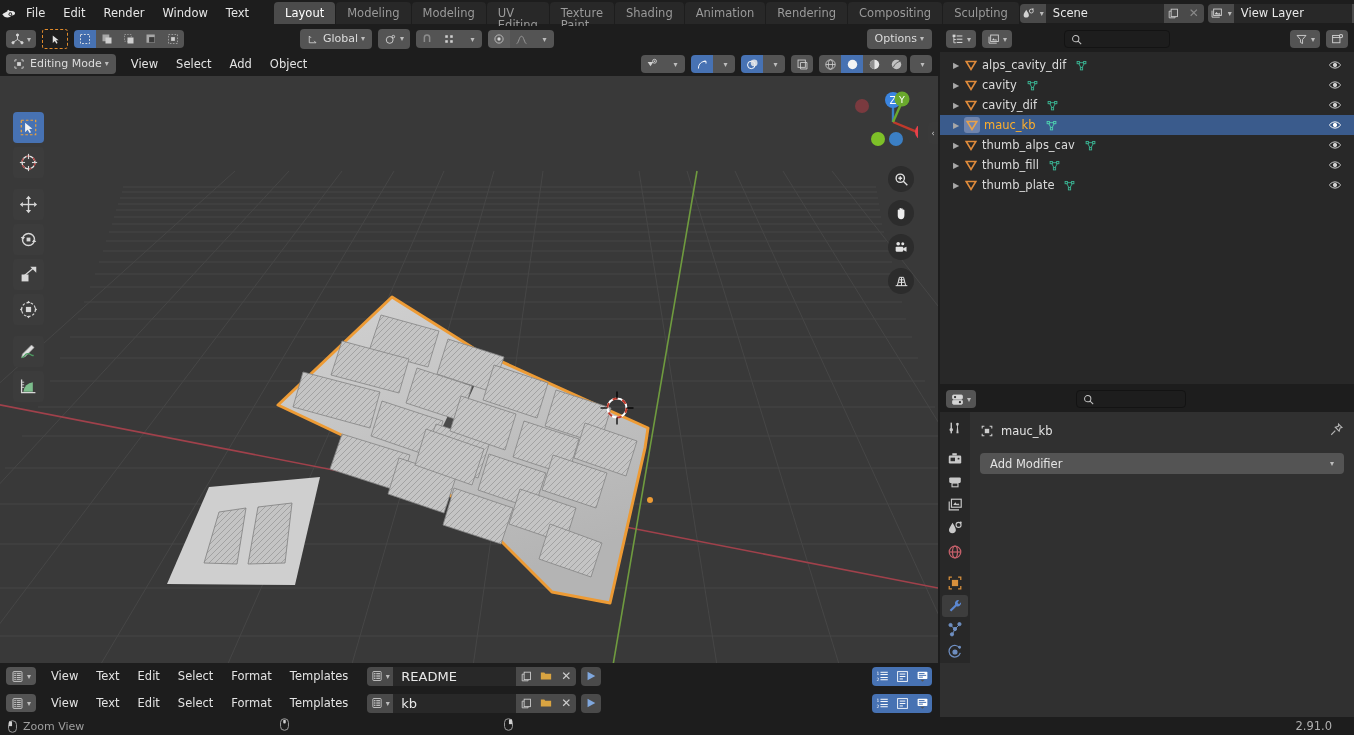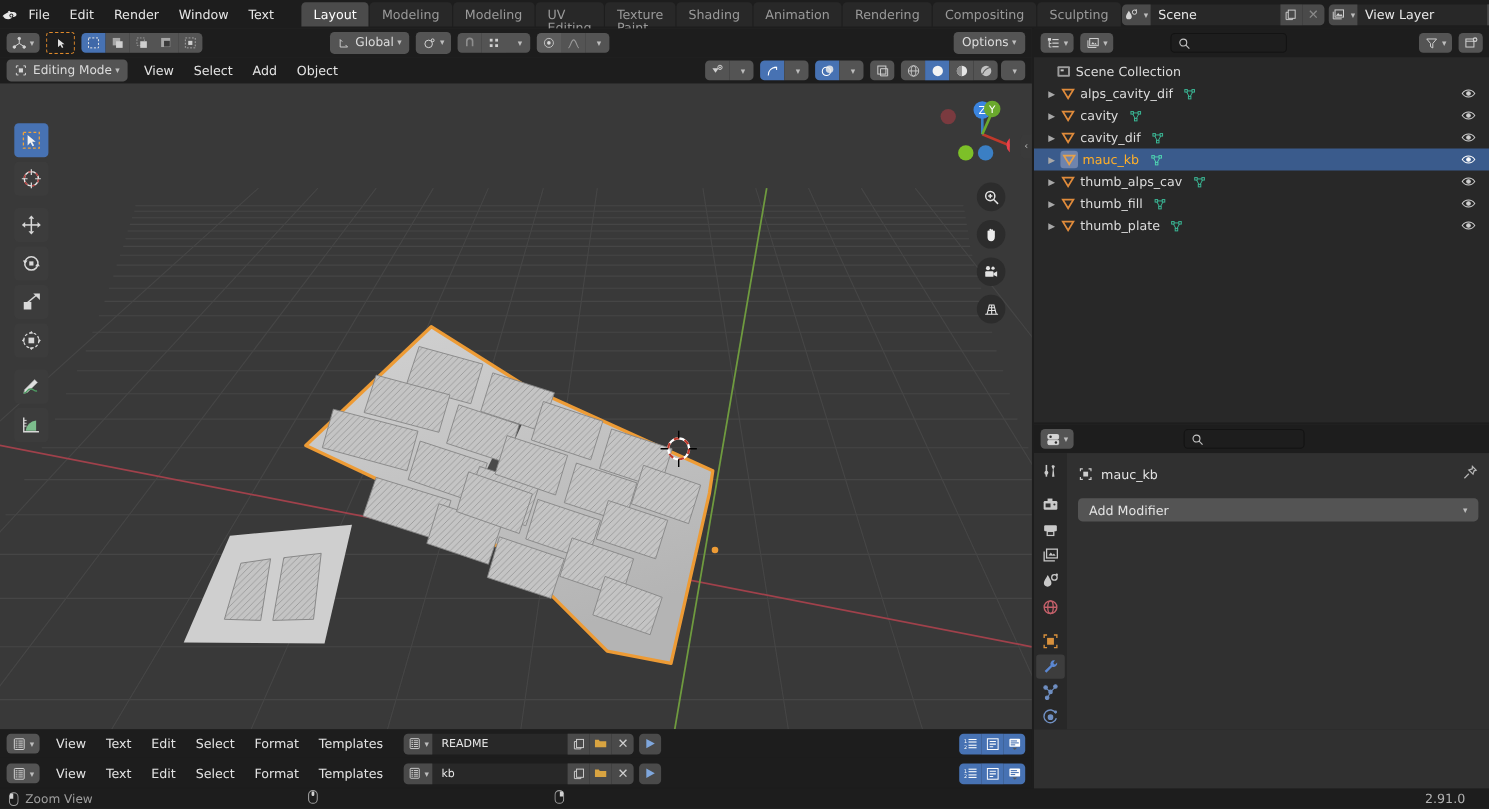--- a/index.html
+++ b/index.html
@@ -163,21 +163,21 @@
   #texted1 { top: 663px; }
   #texted2 { top: 690px; }
   .te-datablock {
     display: flex; align-items: center; background: #282828; border-radius: 4px;
     height: 19px; margin-left: 10px;
   }
   .te-dbicon {
     width: 26px; height: 19px; background: #4a4a4a; border-radius: 4px 0 0 4px;
     display: flex; align-items: center; justify-content: center;
   }
-  .te-name { padding: 0 8px; font-size: 10px; color: #e8e8e8; width: 123px; }
+  .te-name { padding: 0 8px; font-size: 13px; color: #e8e8e8; width: 123px; }
   .te-sq { width: 20px; height: 19px; background: #4a4a4a; display: flex; align-items: center; justify-content: center; }
   .te-run { margin-left: 5px; width: 20px; height: 19px; background: #4a4a4a; border-radius: 4px;
             display: flex; align-items: center; justify-content: center; }
   .te-toggles { margin-left: auto; display: flex; }
   .tg { width: 20px; height: 19px; background: #4772b3; display: flex; align-items: center; justify-content: center; }
   .tg:first-child { border-radius: 4px 0 0 4px; }
   .tg:last-child { border-radius: 0 4px 4px 0; }
 
   
   #right-strip {
@@ -801,28 +801,20 @@
                 <path d="M2 5.5h9"></path>
                 <circle cx="12.3" cy="3.8" r="2.6" fill="#d3d3d3" stroke="none"></circle>
             <path d="M12.3 2.5v2.6M11 3.8h2.6" stroke="#3a3a3a" stroke-width="1"></path>
               </g>
             </svg>
         </div>
       </div>
     </div>
 
     <div id="outliner-tree">
-      <div class="ol-row" style="padding-left:20px">
-        <svg width="14" height="14" viewBox="0 0 16 16">
-          <rect x="1.5" y="2.5" width="13" height="11" rx="1" fill="#9c9c9c"></rect>
-          <rect x="3.5" y="4.5" width="9" height="7" fill="#2d2d2d"></rect>
-          <rect x="4.8" y="5.8" width="3.2" height="2" fill="#c9c9c9"></rect>
-        </svg>
-        <span class="ol-label">Scene Collection</span>
-      </div>
 
       <div class="ol-row">
         <span class="ol-disc">▶</span>
         <svg width="14" height="14" viewBox="0 0 16 16">
             <path d="M2.5 4 L13.5 4 L8 13 Z" fill="none" stroke="#e08b3b" stroke-width="1.8"></path>
           </svg>
         <span class="ol-label">alps_cavity_dif</span>
         <span class="ol-mesh">
           <svg width="13" height="13" viewBox="0 0 16 16">
               <g stroke="#3ab795" stroke-width="1.1" fill="none">

